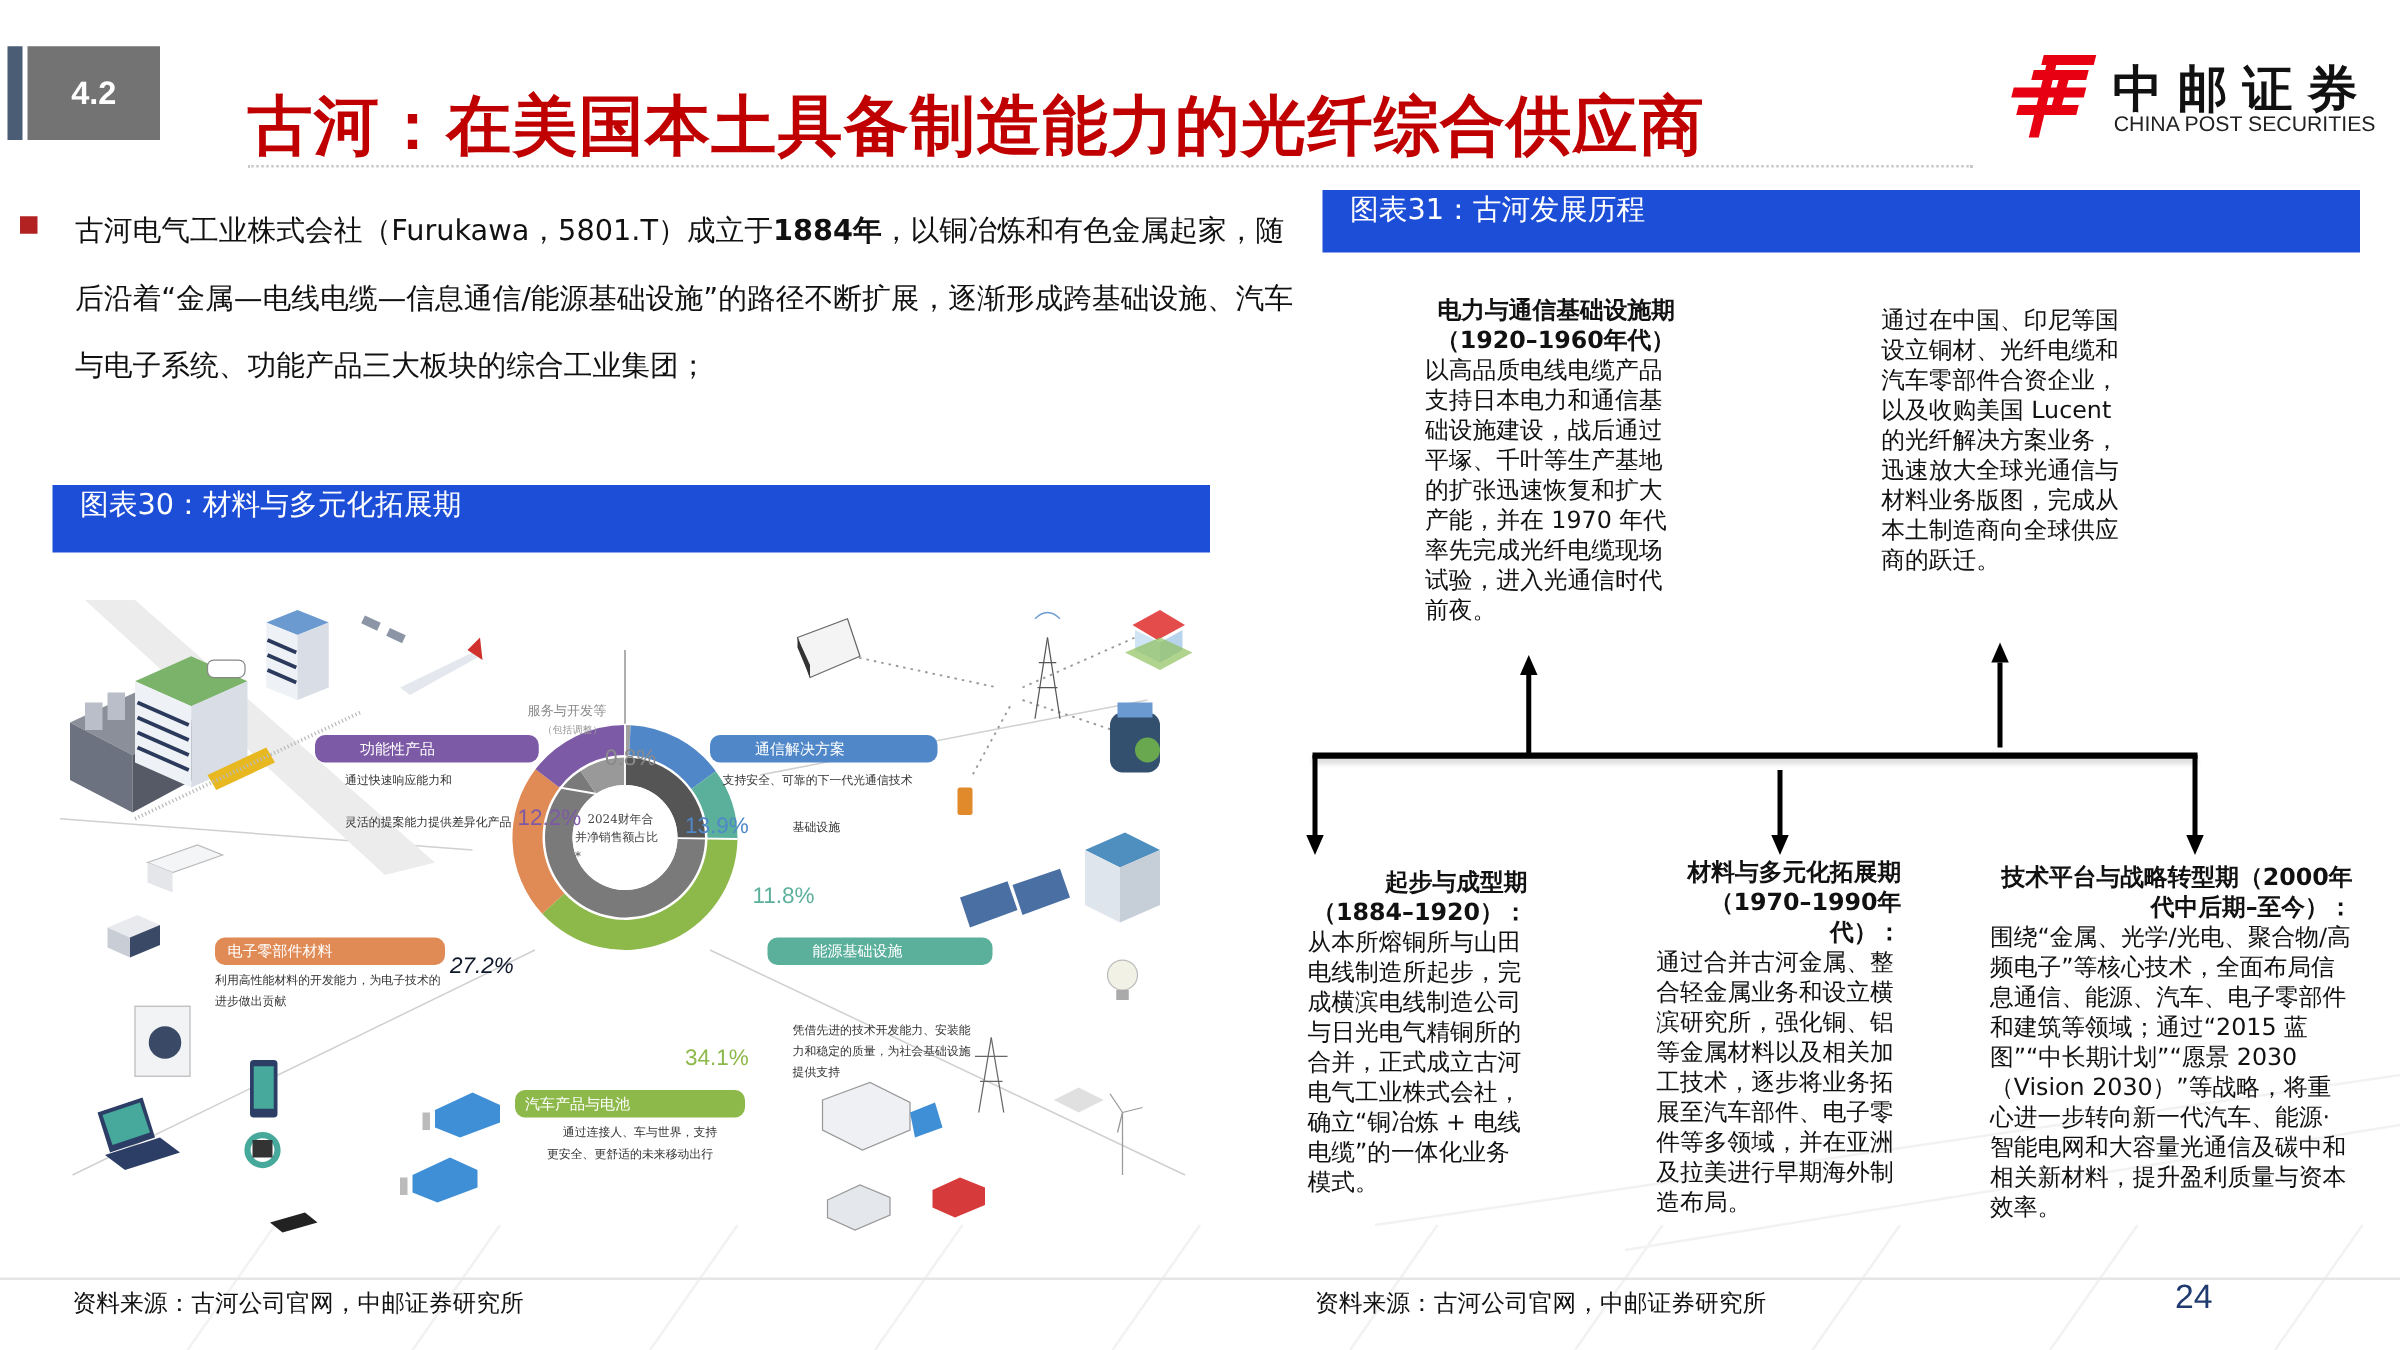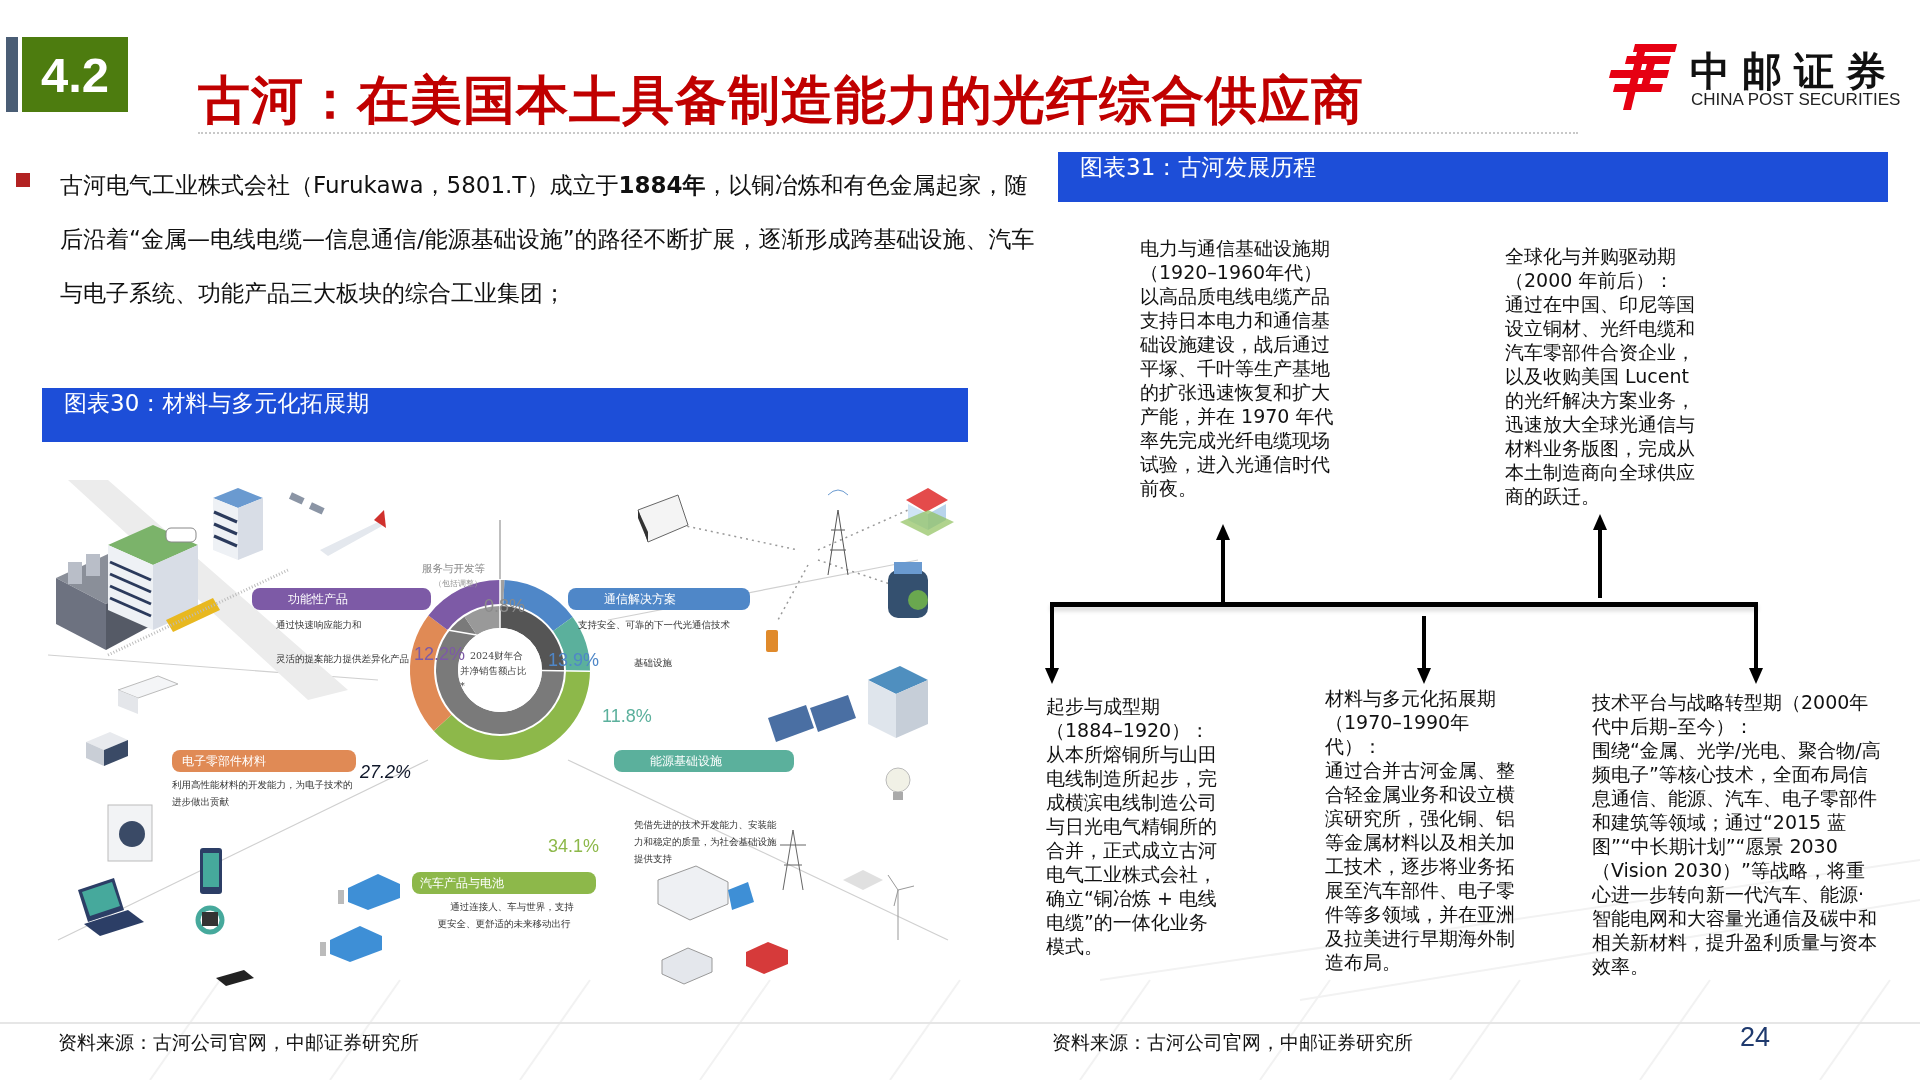--- a/index.html
+++ b/index.html
@@ -4,22 +4,22 @@
 <style>
   * { box-sizing: border-box; margin: 0; padding: 0; }
   html, body { width: 1920px; height: 1080px; overflow: hidden; background: #ffffff; }
   body { position: relative; font-family: "DejaVu Sans", "Liberation Sans", sans-serif; color: #1a1a1a; }
 
   
   .bg-lines { position: absolute; left: 0; top: 0; width: 1920px; height: 1080px; z-index: 0; pointer-events: none; }
 
   
   .sec-bar { position: absolute; left: 6px; top: 37px; width: 12px; height: 75px; background: #4a5d75; }
-  .sec-num { position: absolute; left: 22px; top: 37px; width: 106px; height: 75px; background: #4d7c0f;
-             color: #fff; font-family: "Liberation Sans", sans-serif; font-weight: bold; font-size: 49px;
+  .sec-num { position: absolute; left: 22px; top: 37px; width: 106px; height: 75px; background: #737373;
+             color: #fff; font-family: "Liberation Sans", sans-serif; font-weight: bold; font-size: 26px;
              display: flex; align-items: center; justify-content: center; }
   .page-title { position: absolute; left: 198px; top: 66px; font-size: 52px; font-weight: bold; color: #c00000;
                 letter-spacing: 1px; white-space: nowrap; }
   .title-rule { position: absolute; left: 198px; top: 132px; width: 1380px; height: 0; border-top: 2px dotted #c8c8c8; }
 
   .logo { position: absolute; left: 1605px; top: 42px; width: 300px; height: 70px; }
   .logo-cn { position: absolute; left: 85px; top: 2px; font-size: 40px; font-weight: bold; letter-spacing: 12px; color: #111; white-space: nowrap; }
   .logo-en { position: absolute; left: 86px; top: 48px; font-family: "Liberation Sans", sans-serif; font-size: 17px; color: #222; white-space: nowrap; }
 
   
@@ -32,21 +32,21 @@
   .fig31-header { left: 1058px; top: 152px; width: 830px; height: 50px; }
 
   .infographic { position: absolute; left: 48px; top: 470px; width: 920px; height: 540px; }
   .ig-label { position: absolute; font-family: "DejaVu Serif", "Liberation Serif", serif; }
   .pill { position: absolute; height: 22px; border-radius: 8px; color: #fff; font-size: 12px; font-family: "DejaVu Serif", serif; display: flex; align-items: center; padding-left: 36px; }
   .desc { position: absolute; font-size: 9.5px; color: #333; font-family: "DejaVu Serif", serif; line-height: 17px; }
   .pct { position: absolute; font-family: "Liberation Sans", sans-serif; font-size: 18px; }
 
   
   .tl-block { position: absolute; font-size: 19px; line-height: 24px; color: #111; }
-  .tl-block .tl-title { font-weight: normal; display: block; }
+  .tl-block .tl-title { font-weight: bold; display: block; text-align: right; }
   .tl-block .tl-body { display: block; }
 
   .axis { position: absolute; left: 1050px; top: 602px; width: 708px; height: 5px; background: #000; box-shadow: 0 4px 4px rgba(0,0,0,0.15); }
   .vline { position: absolute; width: 4px; background: #000; }
   .arrow-up { position: absolute; width: 0; height: 0; border-left: 7px solid transparent; border-right: 7px solid transparent; border-bottom: 16px solid #000; }
   .arrow-down { position: absolute; width: 0; height: 0; border-left: 7px solid transparent; border-right: 7px solid transparent; border-top: 16px solid #000; }
 
   
   .footer-rule { position: absolute; left: 0; top: 1022px; width: 1920px; height: 2px; background: #e6e6e6; }
   .source { position: absolute; top: 1030px; font-size: 19px; color: #111; }
@@ -330,21 +330,20 @@
 
 <div class="fig-header fig31-header">
   <span>图表31：古河发展历程</span>
 </div>
 
 <div class="tl-block" style="left:1140px;top:236px;width:200px;">
   <span class="tl-title">电力与通信基础设施期（1920–1960年代）</span>
   <span class="tl-body">以高品质电线电缆产品支持日本电力和通信基础设施建设，战后通过平塚、千叶等生产基地的扩张迅速恢复和扩大产能，并在 1970 年代率先完成光纤电缆现场试验，进入光通信时代前夜。</span>
 </div>
 <div class="tl-block" style="left:1505px;top:244px;width:190px;">
-  <span class="tl-title">全球化与并购驱动期（2000 年前后）：</span>
   <span class="tl-body">通过在中国、印尼等国设立铜材、光纤电缆和汽车零部件合资企业，以及收购美国 Lucent 的光纤解决方案业务，迅速放大全球光通信与材料业务版图，完成从本土制造商向全球供应商的跃迁。</span>
 </div>
 
 <div class="axis"></div>
 <div class="vline" style="left:1221px;top:538px;height:66px;"></div>
 <div class="arrow-up" style="left:1216px;top:524px;"></div>
 <div class="vline" style="left:1598px;top:530px;height:68px;"></div>
 <div class="arrow-up" style="left:1593px;top:514px;"></div>
 
 <div class="vline" style="left:1050px;top:604px;height:66px;"></div>

